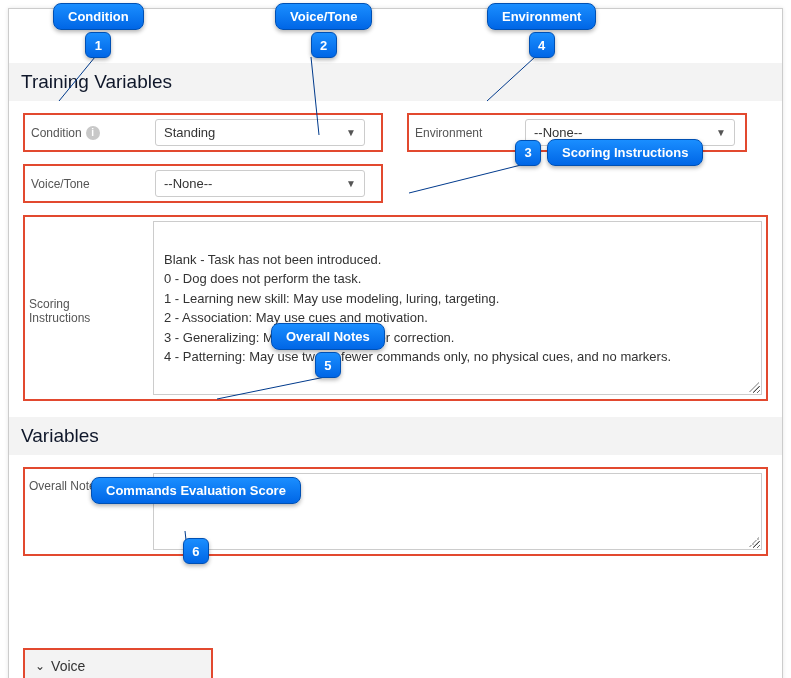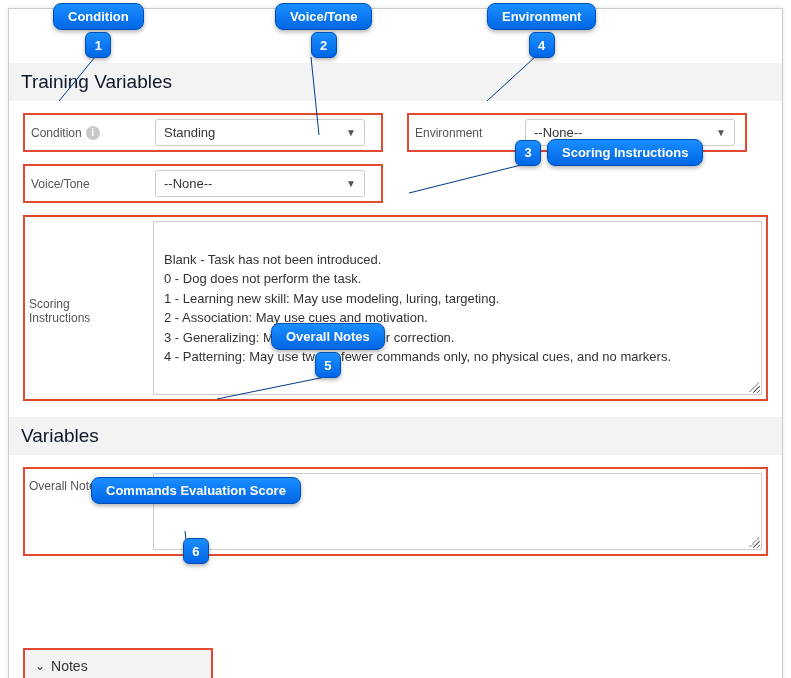--- a/index.html
+++ b/index.html
@@ -275,21 +275,21 @@
         <span></span>
         <div class="resize-handle"></div>
       </div>
     </div>
   </div>
 
   <div class="score-area" style="padding-top:80px;">
     <div class="score-box">
       <div class="score-header">
         <span class="chev">⌄</span>
-        <span>Notes</span>
+        <span>Voice</span>
       </div>
       <div class="score-body">
         
         
       </div>
     </div>
   </div>
 
 </div>
 

